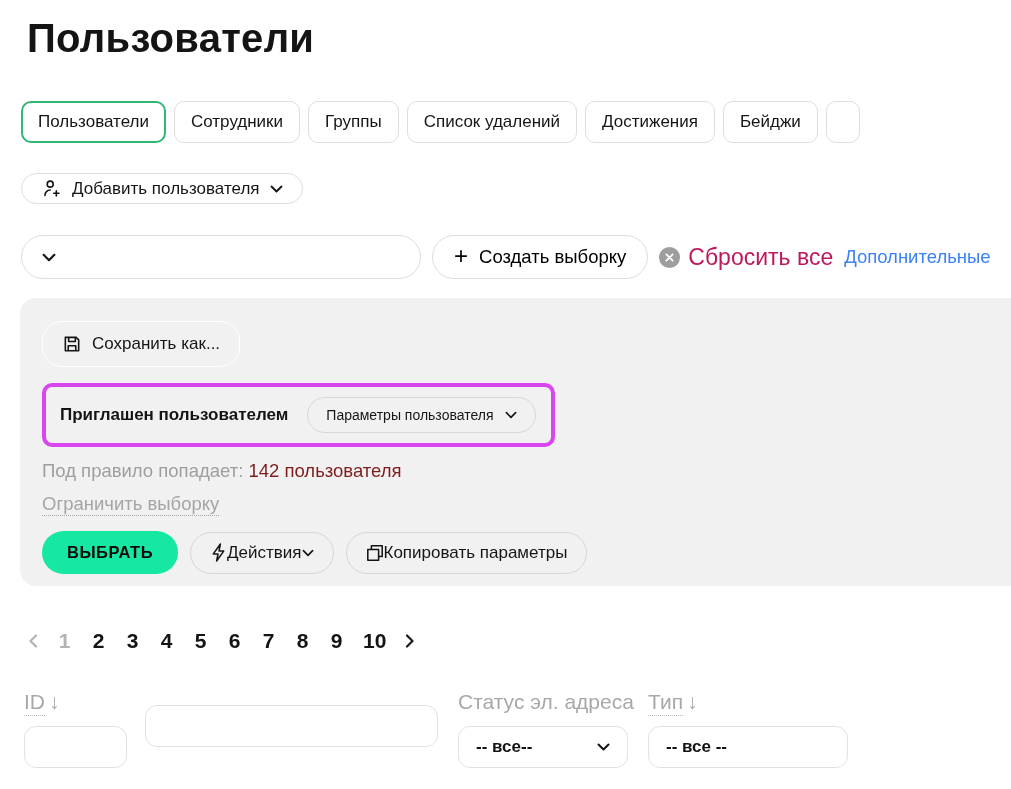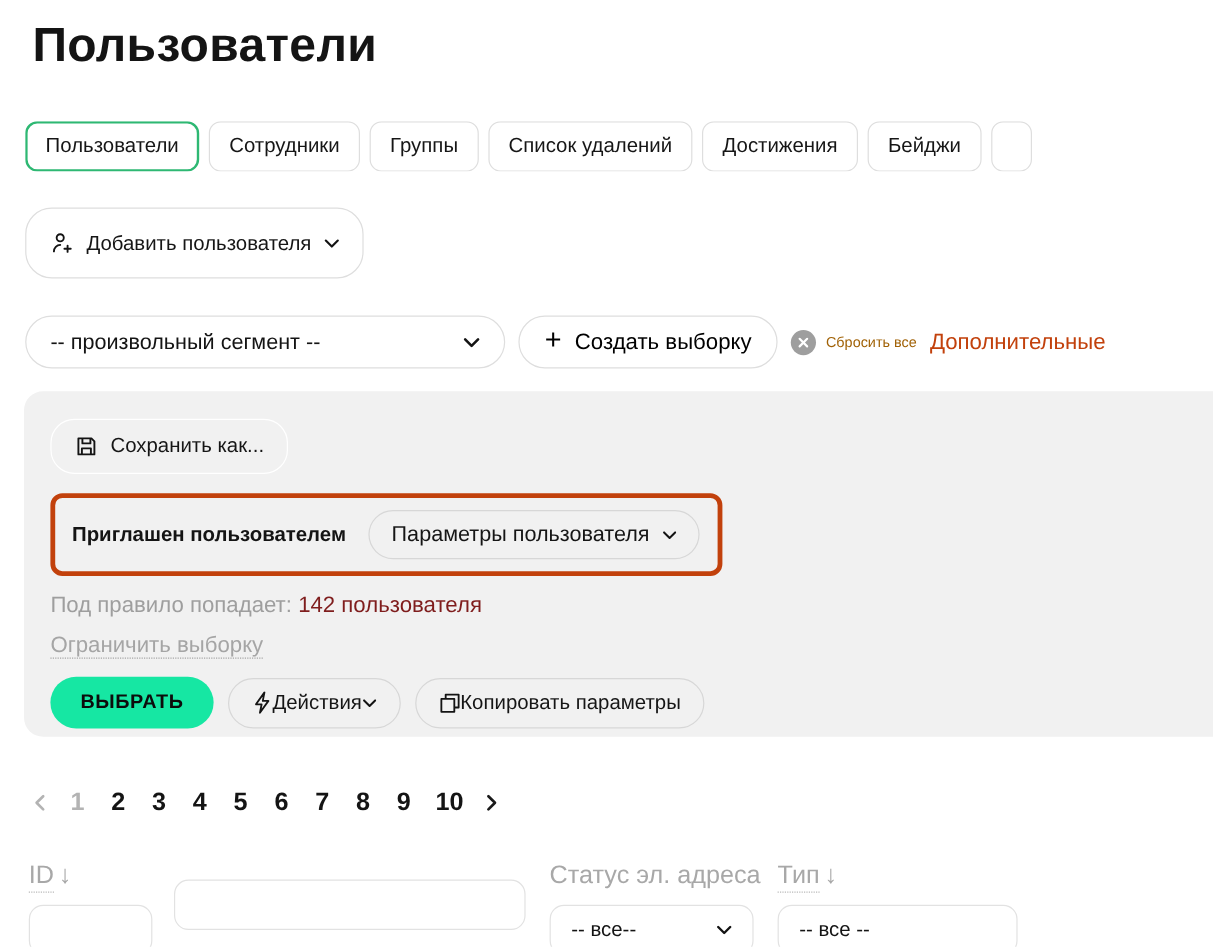--- a/index.html
+++ b/index.html
@@ -24,65 +24,65 @@
     border: 1px solid #dedede; border-radius: 10px; background: #fff;
     padding: 10px 16px; font-size: 17px; color: #161616;
   }
   .tab.active { border: 2px solid #2eb873; padding: 9px 15px; }
   .tab.partial { width: 34px; }
   
   .add-user-row { margin: 30px 0 0 21px; }
   .pill-btn {
     display: inline-flex; align-items: center; gap: 10px; cursor: pointer;
     border: 1px solid #dedede; border-radius: 22px; background: transparent;
-    padding: 18px 19px; font-size: 17px; color: #161616; white-space: nowrap;
+    padding: 4px 19px; font-size: 17px; color: #161616; white-space: nowrap;
   }
   .icon { display: inline-flex; align-items: center; justify-content: center; }
   
   .filter-row { margin: 31px 0 0 21px; display: flex; align-items: center; gap: 11px; }
   .segment-select {
     width: 400px; height: 44px; cursor: pointer;
     border: 1px solid #dedede; border-radius: 22px;
     padding: 0 20px; display: flex; align-items: center; justify-content: space-between;
     font-size: 18px;
   }
   .create-btn {
     height: 44px; border: 1px solid #dedede; border-radius: 22px; cursor: pointer;
     padding: 0 21px; display: inline-flex; align-items: center; gap: 11px;
     font-size: 18.5px; background: #fff;
   }
   .plus-glyph { font-size: 24px; font-weight: 400; line-height: 1; margin-top: -2px; }
   .reset-all {
     display: inline-flex; align-items: center; gap: 8px; cursor: pointer;
-    color: #a16207; font-size: 12px; margin-left: 0; white-space: nowrap;
+    color: #be185d; font-size: 23px; margin-left: 0; white-space: nowrap;
   }
   .x-circle {
     width: 21px; height: 21px; border-radius: 50%; background: #9e9e9e;
     display: flex; align-items: center; justify-content: center;
   }
-  .additional-link { color: #c2410c; font-size: 18.5px; cursor: pointer; white-space: nowrap; }
+  .additional-link { color: #3b82f6; font-size: 18.5px; cursor: pointer; white-space: nowrap; }
   
   .panel {
     margin: 19px 0 0 20px; width: 1020px; height: 288px;
     background: #f1f1f1; border-radius: 16px; padding: 23px 0 0 22px;
   }
   .save-as-btn {
     display: inline-flex; align-items: flex-start; gap: 10px; cursor: pointer;
     border: 1.5px solid #ffffff; border-radius: 20px; background: transparent;
     padding: 12px 19px; font-size: 17px; color: #161616;
   }
   .highlight-box {
     margin-top: 16px; display: inline-flex; align-items: center; gap: 19px;
-    border: 4px solid #c2410c; border-radius: 10px; padding: 10px 15px 10px 14px;
+    border: 4px solid #d946ef; border-radius: 10px; padding: 10px 15px 10px 14px;
   }
   .rule-label { font-size: 17px; font-weight: 700; white-space: nowrap; }
   .params-btn {
     display: inline-flex; align-items: center; gap: 11px; cursor: pointer;
     border: 1.5px solid #d7d7d7; border-radius: 21px; background: transparent;
-    padding: 9px 18px; font-size: 18px; color: #161616; white-space: nowrap;
+    padding: 9px 18px; font-size: 14px; color: #161616; white-space: nowrap;
   }
   .match-line { margin-top: 13px; font-size: 18.5px; color: #9e9e9e; }
   .match-count { color: #7f1d1d; }
   .limit-line { margin-top: 11px; }
   .limit-link {
     font-size: 18.5px; color: #a5a5a5; cursor: pointer;
     border-bottom: 1px dotted #a5a5a5; padding-bottom: 1px;
   }
   .panel-actions { margin-top: 16px; display: flex; align-items: center; gap: 12px; }
   .select-btn {
@@ -116,21 +116,21 @@
   .sort-arrow { margin-left: 4px; }
   .col-filter { margin-top: 15px; }
   .filter-input {
     width: 100%; height: 42px; border: 1px solid #e2e2e2; border-radius: 12px;
     background: #fff; outline: none; padding: 0 14px; font-size: 17px;
     font-family: "Liberation Sans", sans-serif;
   }
   .filter-select {
     width: 100%; height: 42px; border: 1px solid #e2e2e2; border-radius: 12px;
     background: #fff; display: flex; align-items: center; justify-content: space-between;
-    padding: 0 17px; font-size: 17px; font-weight: 400; cursor: pointer; white-space: nowrap;
+    padding: 0 17px; font-size: 17px; font-weight: 700; cursor: pointer; white-space: nowrap;
   }
   svg { display: block; }
 </style>
 </head>
 <body>
 
 <h1 class="page-title">Пользователи</h1>
 
 <div class="tabs">
   <div class="tab active">Пользователи</div>
@@ -156,21 +156,20 @@
     <span class="icon">
       <svg width="13" height="8" viewBox="0 0 13 8" fill="none" stroke="#141414" stroke-width="1.8" stroke-linecap="round" stroke-linejoin="round">
           <path d="M1.5 1.5l5 5 5-5"></path>
         </svg>
     </span>
   </button>
 </div>
 
 <div class="filter-row">
   <div class="segment-select">
-    <span>-- произвольный сегмент --</span>
     <span class="icon">
       <svg width="14" height="9" viewBox="0 0 13 8" fill="none" stroke="#141414" stroke-width="2" stroke-linecap="round" stroke-linejoin="round">
           <path d="M1.5 1.5l5 5 5-5"></path>
         </svg>
     </span>
   </div>
   <button class="create-btn">
     <span class="plus-glyph">+</span>
     <span>Создать выборку</span>
   </button>

